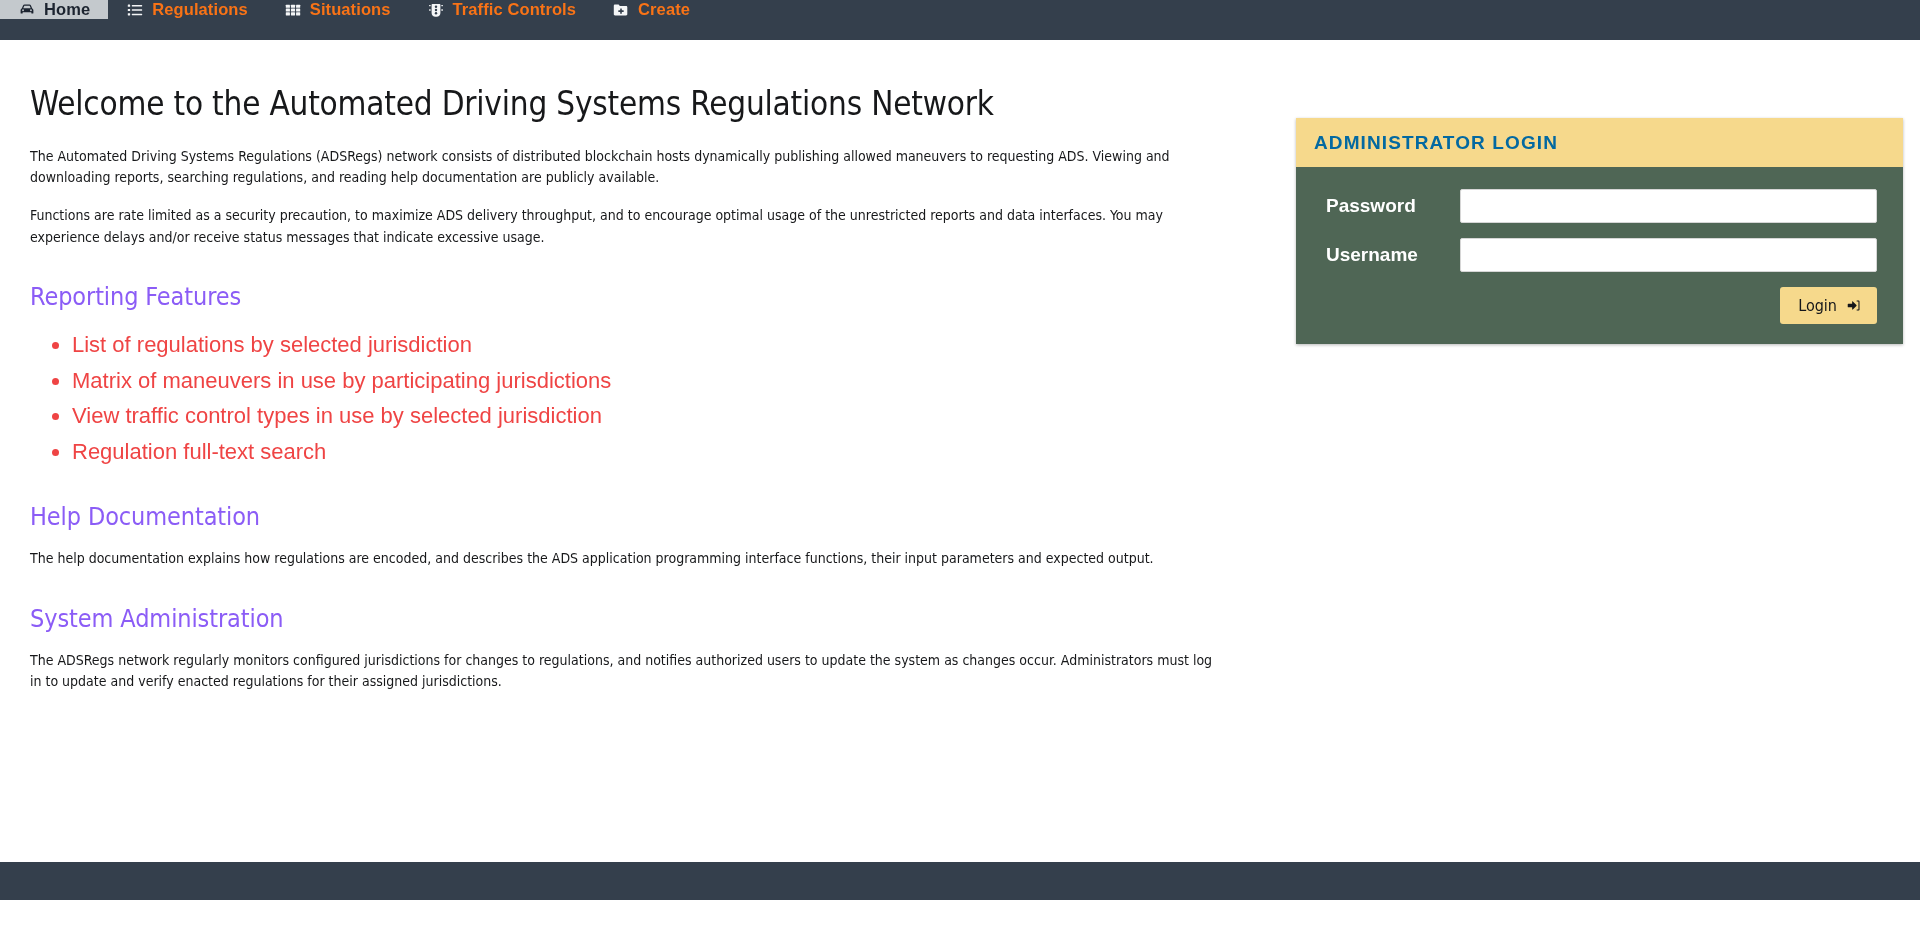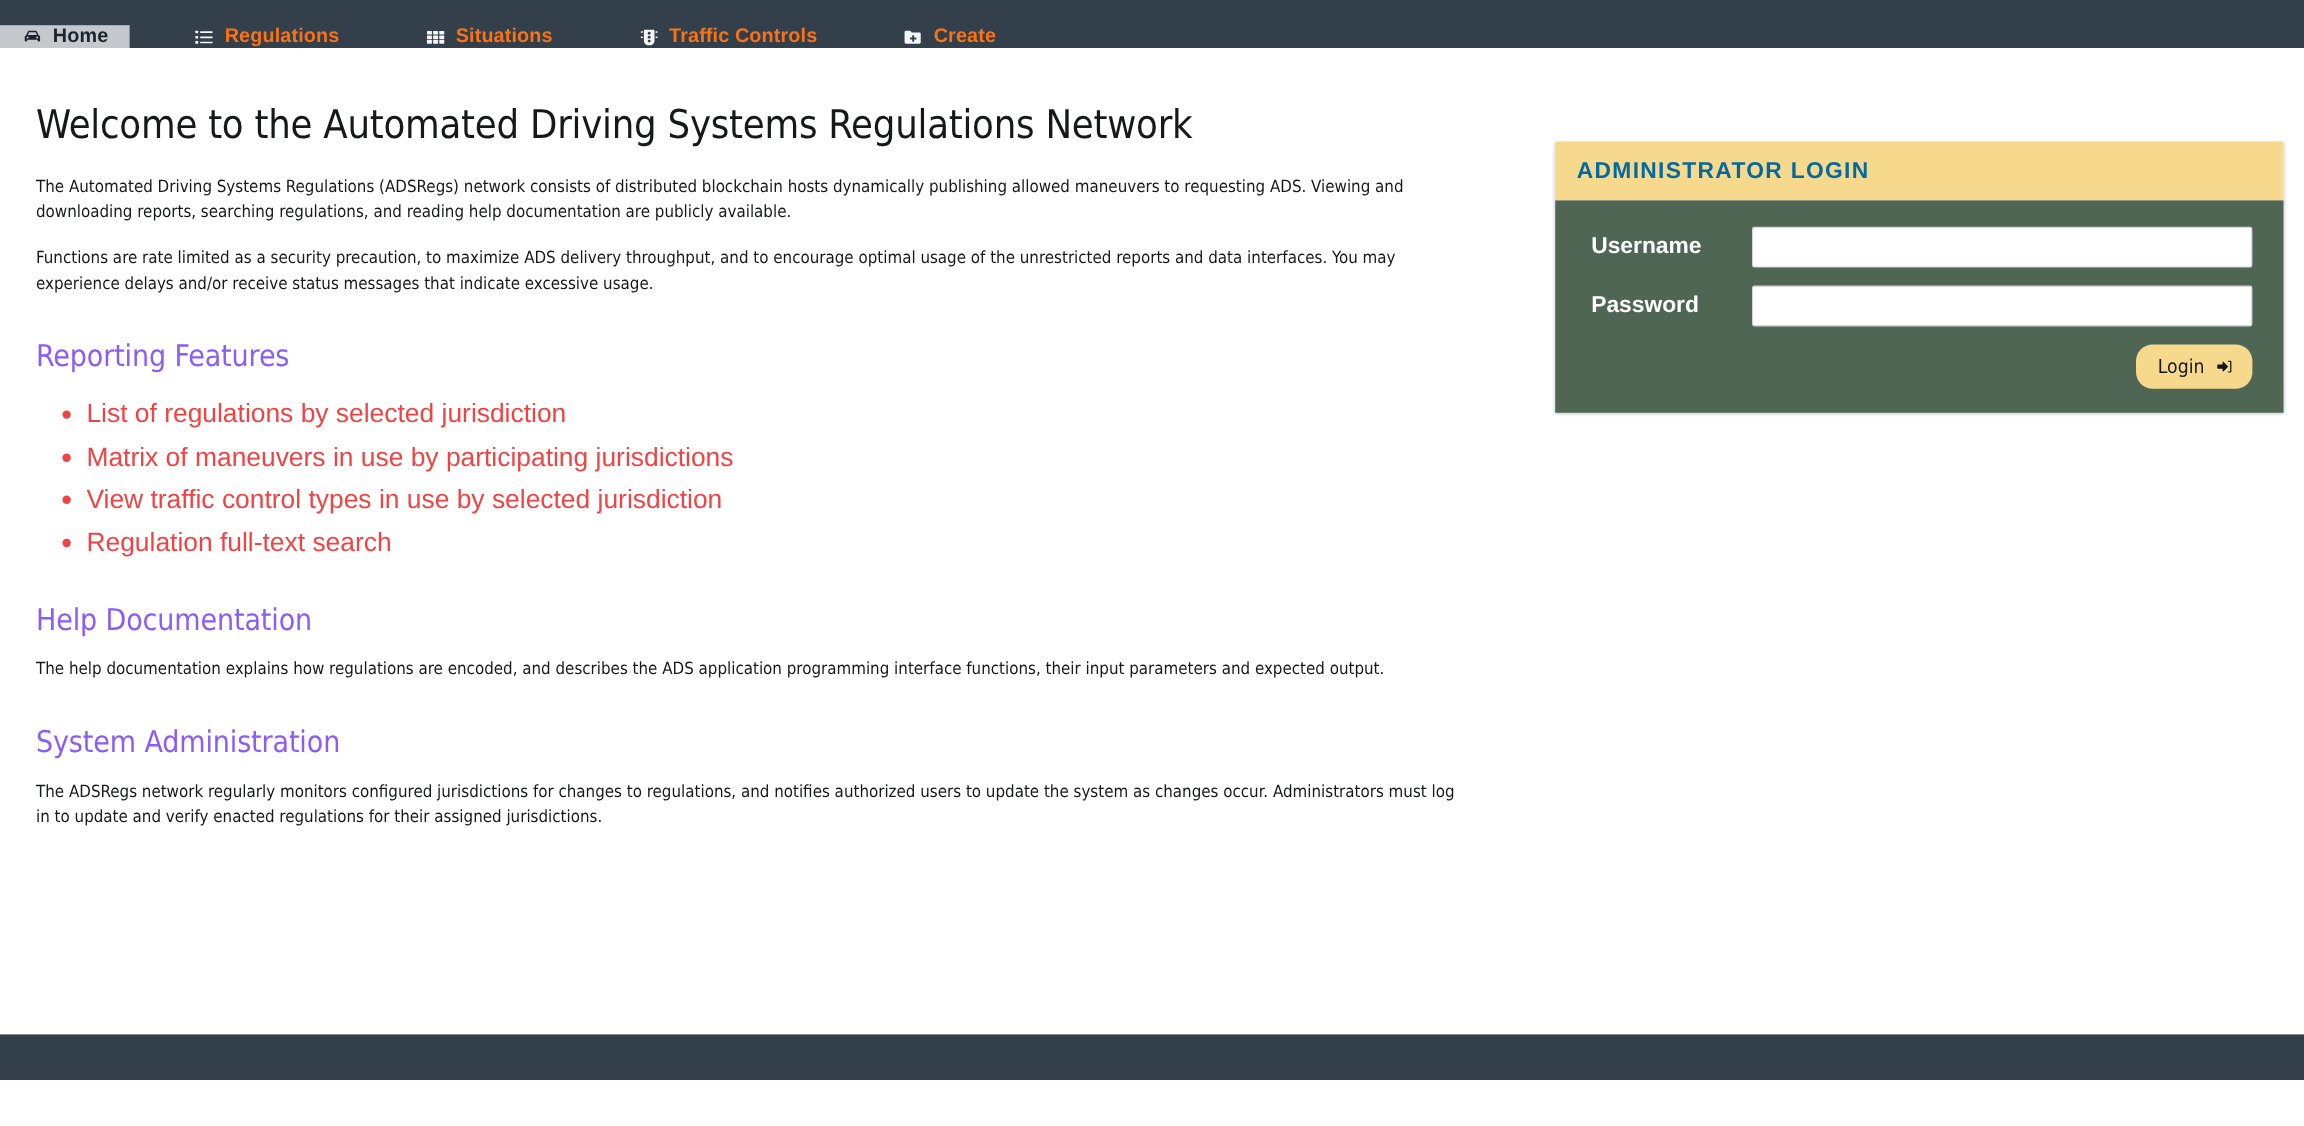--- a/index.html
+++ b/index.html
@@ -9,23 +9,22 @@
     background: #ffffff;
     font-family: "Liberation Sans", sans-serif;
     overflow: hidden;
   }
 
   
   .navbar {
     height: 40px;
     background: #343f4c;
     display: flex;
-    align-items: flex-end;
+    align-items: flex-start;
     width: 100%;
-    gap: 35px;
   }
   .nav-item {
     display: flex;
     align-items: center;
     gap: 8px;
     padding: 0 18px;
     color: #f97316;
     font-size: 16.5px;
     font-weight: 700;
     letter-spacing: 0.1px;
@@ -146,21 +145,21 @@
     outline: none;
   }
   .login-actions {
     display: flex;
     justify-content: flex-end;
     margin-top: 14px;
   }
   .login-button {
     background: #f6d98c;
     border: none;
-    border-radius: 14px;
+    border-radius: 3px;
     color: #14161a;
     font-size: 16px;
     font-weight: 400;
     font-family: "DejaVu Sans Condensed", "Liberation Sans Narrow", "Liberation Sans", sans-serif;
     padding: 9px 16px 9px 18px;
     display: inline-flex;
     align-items: center;
     gap: 9px;
     cursor: pointer;
   }
@@ -271,27 +270,27 @@
 
     <h2 class="section-title">System Administration</h2>
     <p class="body-text" style="max-width:1185px">The ADSRegs network regularly monitors configured jurisdictions for changes to regulations, and notifies authorized users to update the system as changes occur. Administrators must log in to update and verify enacted regulations for their assigned jurisdictions.</p>
   </div>
 
   <div class="login-panel">
     <div class="login-header">ADMINISTRATOR LOGIN</div>
     <div class="login-body">
 
       <div class="form-row">
+        <label class="form-label">Password</label>
+        <input class="form-input" type="password" value="" style="">
+      </div>
+
+      <div class="form-row">
         <label class="form-label">Username</label>
         <input class="form-input" type="text" value="" style="">
-      </div>
-
-      <div class="form-row">
-        <label class="form-label">Password</label>
-        <input class="form-input" type="password" value="" style="">
       </div>
 
       <div class="login-actions">
         <button class="login-button">
           <span>Login</span>
           <span class="ico">
             <svg width="15" height="15" viewBox="0 0 20 20" fill="#14161a">
               <path d="M9.1 4.6 13.9 9.4c.35.35.35.85 0 1.2L9.1 15.4c-.35.35-.9.1-.9-.4v-2.6H3.1c-.45 0-.8-.35-.8-.8V8.4c0-.45.35-.8.8-.8h5.1V5c0-.5.55-.75.9-.4z"></path>
               <path d="M14.6 3.4h2.3c.6 0 1.1.5 1.1 1.1v11c0 .6-.5 1.1-1.1 1.1h-2.3c-.35 0-.6-.25-.6-.6s.25-.6.6-.6h2v-10.8h-2c-.35 0-.6-.25-.6-.6s.25-.6.6-.6z"></path>
             </svg>

